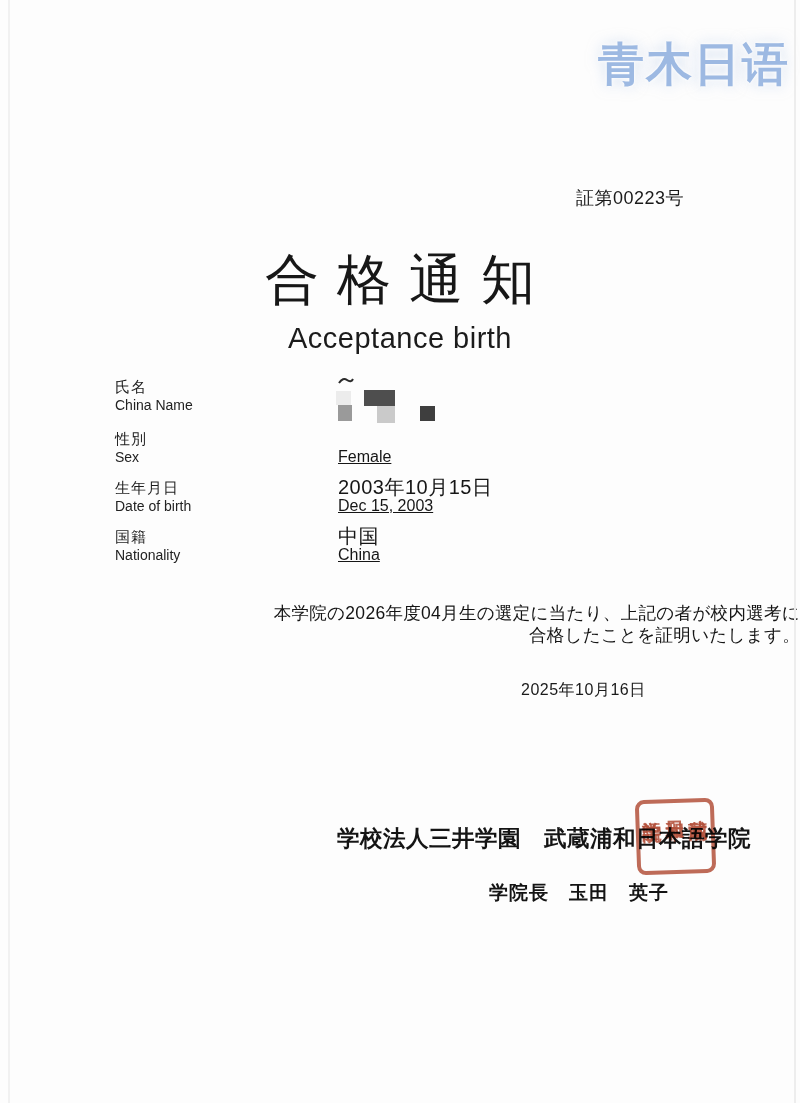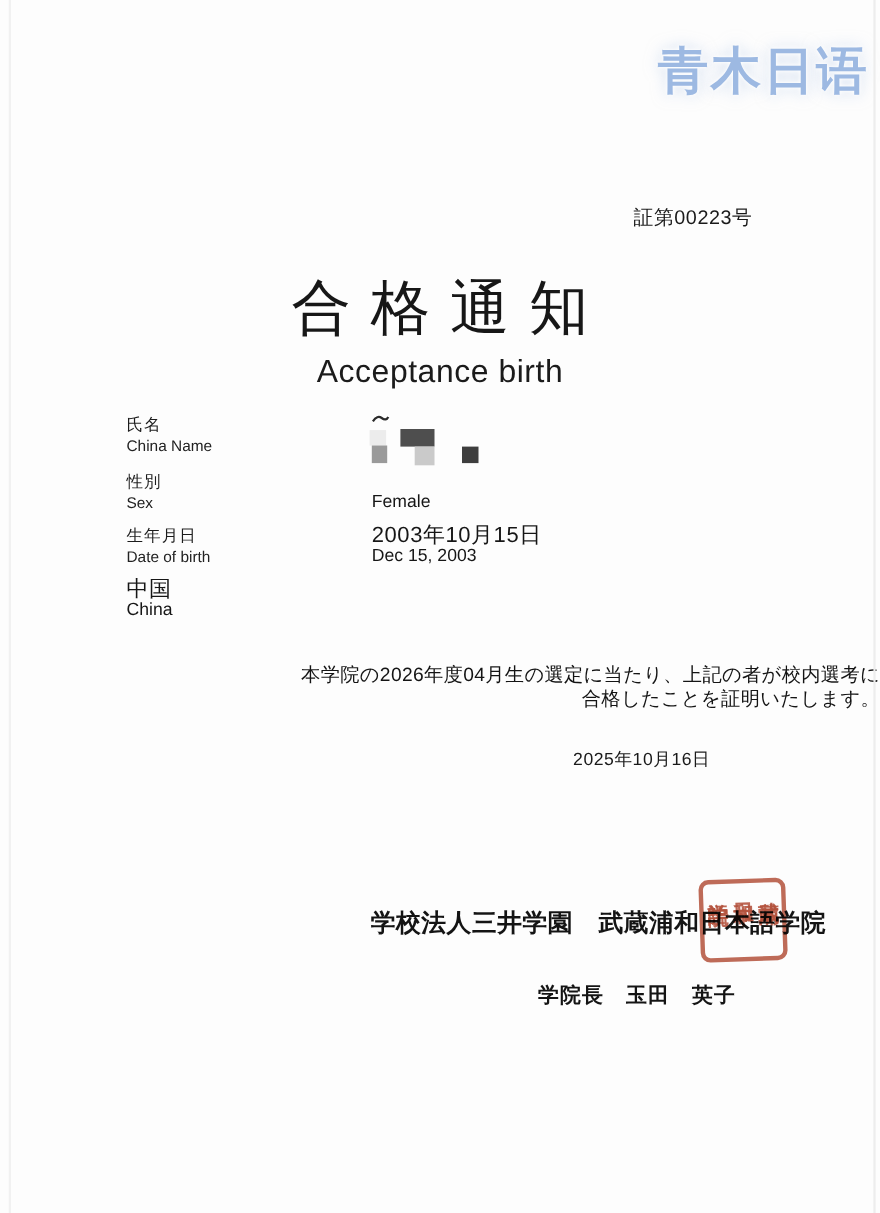--- a/index.html
+++ b/index.html
@@ -52,21 +52,21 @@
     color: #1b1b1b;
   }
 
   .fields { position: absolute; left: 115px; top: 377px; width: 560px; }
   .field-row { display: flex; margin-bottom: 12px; }
   .field-label { width: 223px; flex: none; }
   .lbl-jp { font-size: 15px; line-height: 19px; color: #1c1c1c; letter-spacing: 1px; }
   .lbl-en { font-size: 14px; line-height: 18px; color: #222; }
   .field-value { flex: 1; }
   .val-jp { font-size: 20px; line-height: 19px; min-height: 19px; color: #161616; letter-spacing: 0.5px; }
-  .val-en { font-size: 16px; line-height: 18px; min-height: 18px; color: #161616; }
+  .val-en { font-size: 16px; line-height: 18px; min-height: 18px; color: #161616; text-decoration: underline; }
 
   
   .redaction { position: relative; width: 130px; height: 40px; }
   .rb { position: absolute; }
   .rb1 { left: -2px; top: 14px; width: 15px; height: 14px; background: #ececec; }
   .rb2 { left: 0px;  top: 28px; width: 14px; height: 16px; background: #9a9a9a; }
   .rb3 { left: 26px; top: 13px; width: 31px; height: 16px; background: #4e4e4e; }
   .rb4 { left: 39px; top: 29px; width: 18px; height: 17px; background: #cacaca; }
   .rb5 { left: 82px; top: 29px; width: 15px; height: 15px; background: #3e3e3e; }
   .scribble { position: absolute; left: -1px; top: -1px; width: 18px; height: 10px; }
@@ -84,21 +84,21 @@
   }
 
   .school-line {
     position: absolute; left: 337px; top: 823px;
     font-size: 22.5px; font-weight: bold; color: #141414;
     letter-spacing: 0.5px; white-space: nowrap;
   }
   .director-line {
     position: absolute; left: 489px; top: 880px;
     font-size: 19px; font-weight: bold; color: #141414;
-    letter-spacing: 1px; white-space: nowrap; margin-top: 12px;
+    letter-spacing: 1px; white-space: nowrap;
   }
 
   .seal {
     position: absolute; left: 636px; top: 799px;
     width: 79px; height: 75px;
     border: 4px solid rgba(181, 82, 60, 0.85);
     border-radius: 9px;
     transform: rotate(-2deg);
     display: flex; flex-direction: row; justify-content: space-between;
     padding: 2px 3px;
@@ -161,20 +161,24 @@
         <div class="lbl-jp">生年月日</div>
         <div class="lbl-en">Date of birth</div>
       </div>
       <div class="field-value">
         <div class="val-jp">2003年10月15日</div>
         <div class="val-en">Dec 15, 2003</div>
       </div>
     </div>
 
     <div class="field-row">
+      <div class="field-label">
+        <div class="lbl-jp">国籍</div>
+        <div class="lbl-en">Nationality</div>
+      </div>
       <div class="field-value">
         <div class="val-jp">中国</div>
         <div class="val-en">China</div>
       </div>
     </div>
 
   </div>
 
   <div class="body-text">
     <div>本学院の2026年度04月生の選定に当たり、上記の者が校内選考に</div>

